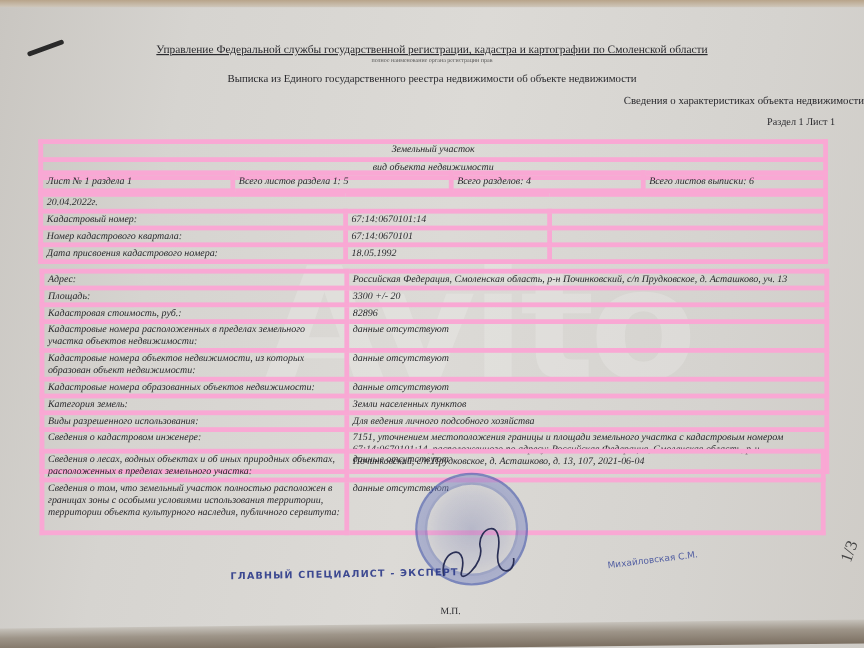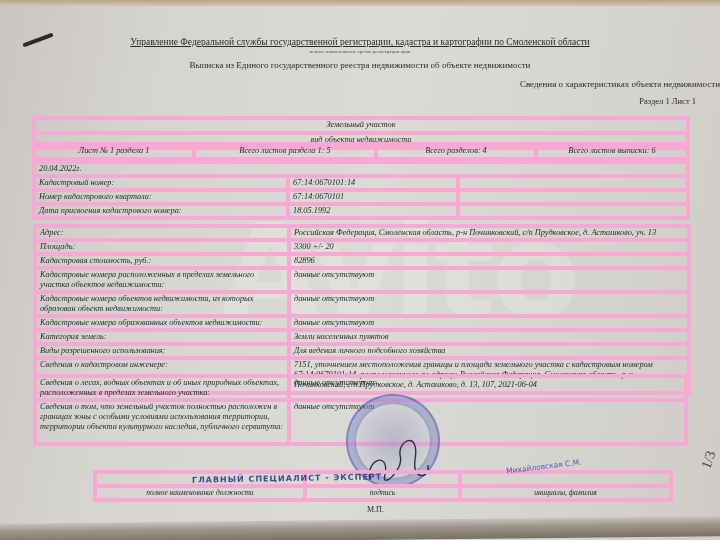--- a/index.html
+++ b/index.html
@@ -16,21 +16,21 @@
   .hdr1s{left:0;width:720px;top:49px;text-align:center;font-size:5px;color:#555;}
   .hdr2{left:0;width:720px;top:60px;text-align:center;font-size:9px;}
   .hdr3{left:0;width:720px;top:79px;text-align:right;font-size:9px;}
   .intro{left:31px;top:92px;font-size:8.5px;}
   .sect{right:24px;top:96px;font-size:8.5px;}
   table{position:absolute;border-collapse:collapse;font-size:8.3px;}
   td{border:4px solid #f9a8d4;padding:0 3px;line-height:10px;vertical-align:top;font-style:italic;}
   .tbox{left:32px;width:658px;}
   .tbox td{text-align:center;height:11px;}
   .tsheets{left:32px;top:142px;width:658px;}
-  .tsheets td{text-align:center;height:11px;}
+  .tsheets td{height:11px;}
   .t1{left:32px;top:160px;width:658px;}
   .t1 td{height:10px;}
   .t2{left:33px;top:224px;width:658px;}
   .t2 td{height:10px;}
   .t3{left:33px;top:374px;width:655px;}
   .lab{width:244px;}
   .val{}
   .sig{left:93px;top:470px;width:580px;}
   .sig td{height:10px;font-size:7.5px;text-align:center;}
   .stamp-text{position:absolute;left:192px;top:474px;font-family:"DejaVu Sans",sans-serif;font-weight:bold;color:#2c3a8a;font-size:8px;letter-spacing:1px;transform:rotate(-1deg);opacity:.9;}
@@ -152,33 +152,19 @@
           <td class="val">данные отсутствуют</td>
         </tr>
   </tbody>
     </table>
 
   <div class="seal"></div>
   <svg class="sign" width="80" height="70">
     <path d="M10 60 C 5 40, 30 30, 25 55 C 20 70, 45 50, 40 35 C 38 20, 60 10, 55 40 C 52 60, 70 60, 68 45" stroke="#2a2f55" stroke-width="1.4" fill="none"></path>
   </svg>
 
-  <table class="sig">
-    <tbody>
-        <tr>
-      <td style="width:200px"></td>
-      <td style="width:145px"></td>
-      <td></td>
-    </tr>
-    <tr>
-      <td>полное наименование должности</td>
-      <td>подпись</td>
-      <td>инициалы, фамилия</td>
-    </tr>
-  </tbody>
-    </table>
   <div class="stamp-text">ГЛАВНЫЙ СПЕЦИАЛИСТ - ЭКСПЕРТ</div>
   <div class="stamp-name">Михайловская С.М.</div>
   <div class="mp">М.П.</div>
   <div class="margin-note">1/3</div>
 </div>
 
 <div class="botedge"></div>
 
 </body></html>

